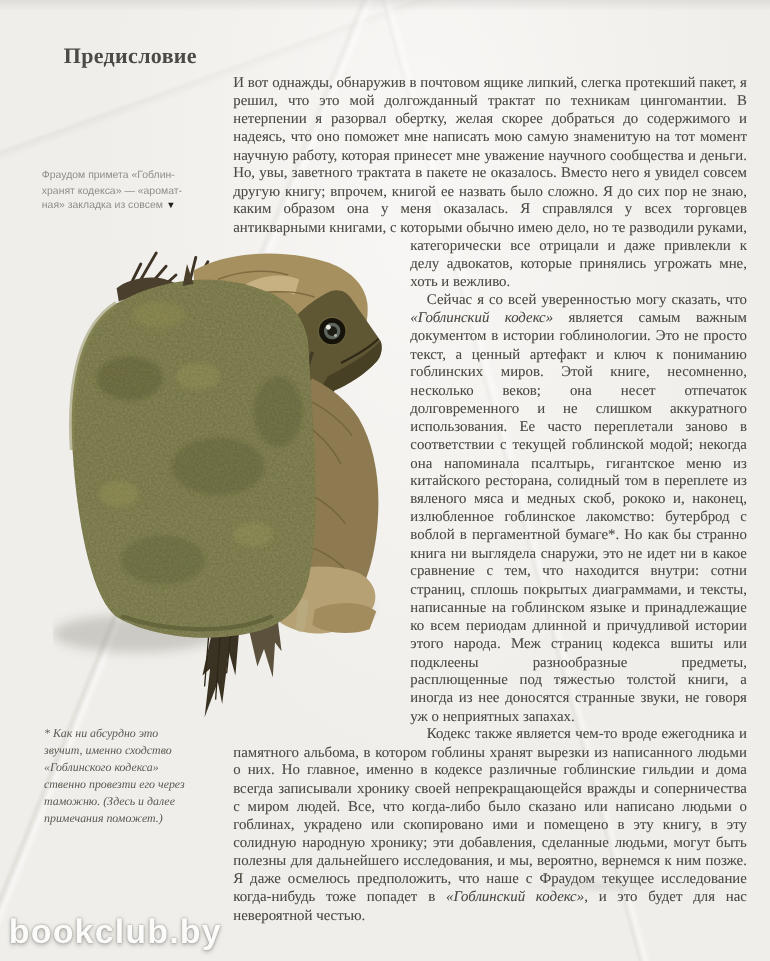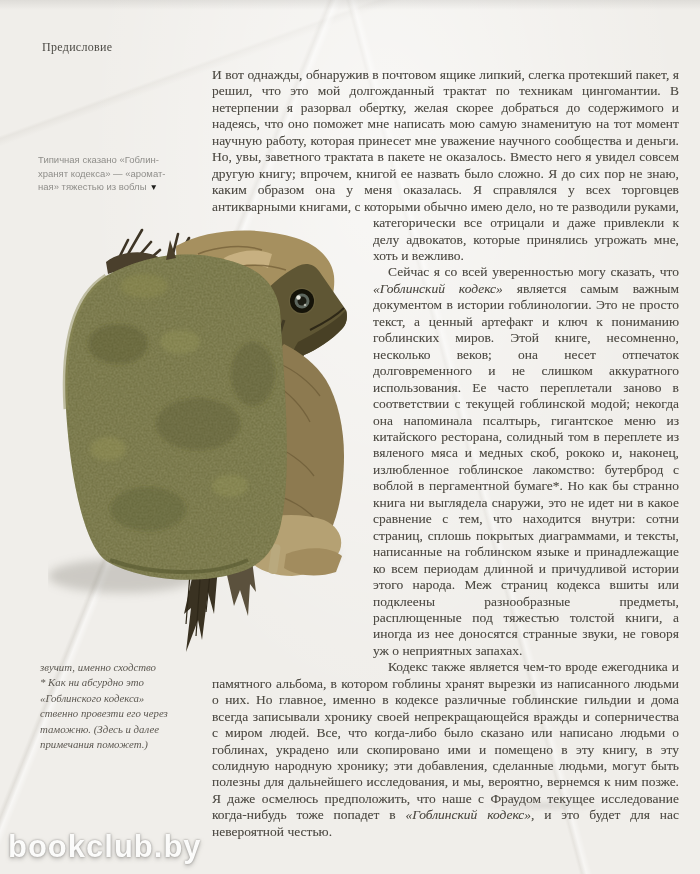--- a/index.html
+++ b/index.html
@@ -11,22 +11,22 @@
   #page{
     position:absolute;inset:0;
     background-image:
       linear-gradient(180deg, rgba(150,148,143,0.20), rgba(0,0,0,0) 10px),
       radial-gradient(ellipse at 55% 18%, rgba(255,255,255,0.55), rgba(255,255,255,0) 55%),
       linear-gradient(112deg, rgba(0,0,0,0) 31%, rgba(190,186,178,0.28) 31.4%, rgba(255,255,255,0.5) 31.9%, rgba(0,0,0,0) 32.5%),
       linear-gradient(75deg, rgba(0,0,0,0) 62%, rgba(198,194,186,0.22) 62.3%, rgba(255,255,255,0.45) 62.8%, rgba(0,0,0,0) 63.4%),
       linear-gradient(160deg, rgba(0,0,0,0) 12%, rgba(198,194,186,0.20) 12.3%, rgba(0,0,0,0) 13%);
   }
   .heading{
-    position:absolute;left:42px;top:40px;
-    font-size:12px;color:#4c4a45;letter-spacing:0.3px;
+    position:absolute;left:58px;top:40px;
+    font-size:20px;color:#4c4a45;letter-spacing:0.3px;font-weight:bold;
   }
   .caption{
     position:absolute;left:38px;top:153px;width:172px;
     font-family:"Liberation Sans", sans-serif;
     font-size:9.5px;line-height:13.5px;color:#8f8e8a;
   }
   .cap-marker{color:#1e1e1c;font-size:8.5px;margin-left:3px;}
   .bodytext{
     position:absolute;left:212px;top:67px;width:467px;
     text-align:justify;font-size:13.5px;line-height:16.45px;color:#4e4b44;
@@ -54,23 +54,23 @@
   }
 </style>
 </head>
 <body>
 
 <div id="page">
 
   <div class="heading">Предисловие</div>
 
   <div class="caption">
-    <div>Типичная сказано «Гоблин-</div>
+    <div>Фраудом примета «Гоблин-</div>
     <div>хранят кодекса» — «аромат-</div>
-    <div><span>ная» тяжестью из воблы</span><span class="cap-marker">▼</span></div>
+    <div><span>ная» закладка из совсем</span><span class="cap-marker">▼</span></div>
   </div>
 
   <div class="figure">
     <svg viewBox="0 0 300 430" width="100%" height="100%" xmlns="http://www.w3.org/2000/svg">
       <defs>
         <filter id="blurS" x="-40%" y="-40%" width="180%" height="180%">
             <feGaussianBlur stdDeviation="5"></feGaussianBlur>
           </filter>
         <filter id="blurT" x="-40%" y="-40%" width="180%" height="180%">
             <feGaussianBlur stdDeviation="2"></feGaussianBlur>
@@ -177,22 +177,22 @@
     </svg>
   </div>
 
   <div class="bodytext">
     <p><span>И вот однажды, обнаружив в почтовом ящике липкий, слегка протекший пакет, я решил, что это мой долгожданный трактат по техникам цингомантии. В нетерпении я разорвал обертку, желая скорее добраться до содержимого и надеясь, что оно поможет мне написать мою самую знаменитую на тот момент научную работу, которая принесет мне уважение научного сообщества и деньги. Но, увы, заветного трактата в пакете не оказалось. Вместо него я увидел совсем другую книгу; впрочем, книгой ее назвать было сложно. Я до сих пор не знаю, каким образом она у меня оказалась. Я справлялся у всех торговцев антикварными книгами, с которыми обычно имею дело, </span><span class="wrap-spacer"></span><span>но те разводили руками, категорически все отрицали и даже привлекли к делу адвокатов, которые принялись угрожать мне, хоть и вежливо.</span></p>
     <p class="indent"><span>Сейчас я со всей уверенностью могу сказать, что </span><span class="it">«Гоблинский кодекс»</span><span> является самым важным документом в истории гоблинологии. Это не просто текст, а ценный артефакт и ключ к пониманию гоблинских миров. Этой книге, несомненно, несколько веков; она несет отпечаток долговременного и не слишком аккуратного использования. Ее часто переплетали заново в соответствии с текущей гоблинской модой; некогда она напоминала псалтырь, гигантское меню из китайского ресторана, солидный том в переплете из вяленого мяса и медных скоб, рококо и, наконец, излюбленное гоблинское лакомство: бутерброд с воблой в пергаментной бумаге*. Но как бы странно книга ни выглядела снаружи, это не идет ни в какое сравнение с тем, что находится внутри: сотни страниц, сплошь покрытых диаграммами, и тексты, написанные на гоблинском языке и принадлежащие ко всем периодам длинной и причудливой истории этого народа. Меж страниц кодекса вшиты или подклеены разнообразные предметы, расплющенные под тяжестью толстой книги, а иногда из нее доносятся странные звуки, не говоря уж о неприятных запахах.</span></p>
     <p class="indent"><span>Кодекс также является чем-то вроде ежегодника и памятного альбома, в котором гоблины хранят вырезки из написанного людьми о них. Но главное, именно в кодексе различные гоблинские гильдии и дома всегда записывали хронику своей непрекращающейся вражды и соперничества с миром людей. Все, что когда-либо было сказано или написано людьми о гоблинах, украдено или скопировано ими и помещено в эту книгу, в эту солидную народную хронику; эти добавления, сделанные людьми, могут быть полезны для дальнейшего исследования, и мы, вероятно, вернемся к ним позже. Я даже осмелюсь предположить, что наше с Фраудом текущее исследование когда-нибудь тоже попадет в </span><span class="it">«Гоблинский кодекс»</span><span>, и это будет для нас невероятной честью.</span></p>
   </div>
 
   <div class="footnote">
+    <div>* Как ни абсурдно это</div>
     <div>звучит, именно сходство</div>
-    <div>* Как ни абсурдно это</div>
     <div>«Гоблинского кодекса»</div>
     <div>ственно провезти его через</div>
     <div>таможню. (Здесь и далее</div>
     <div>примечания поможет.)</div>
   </div>
 
   <div class="smudge"></div>
 
   <div class="watermark">bookclub.by</div>
 

